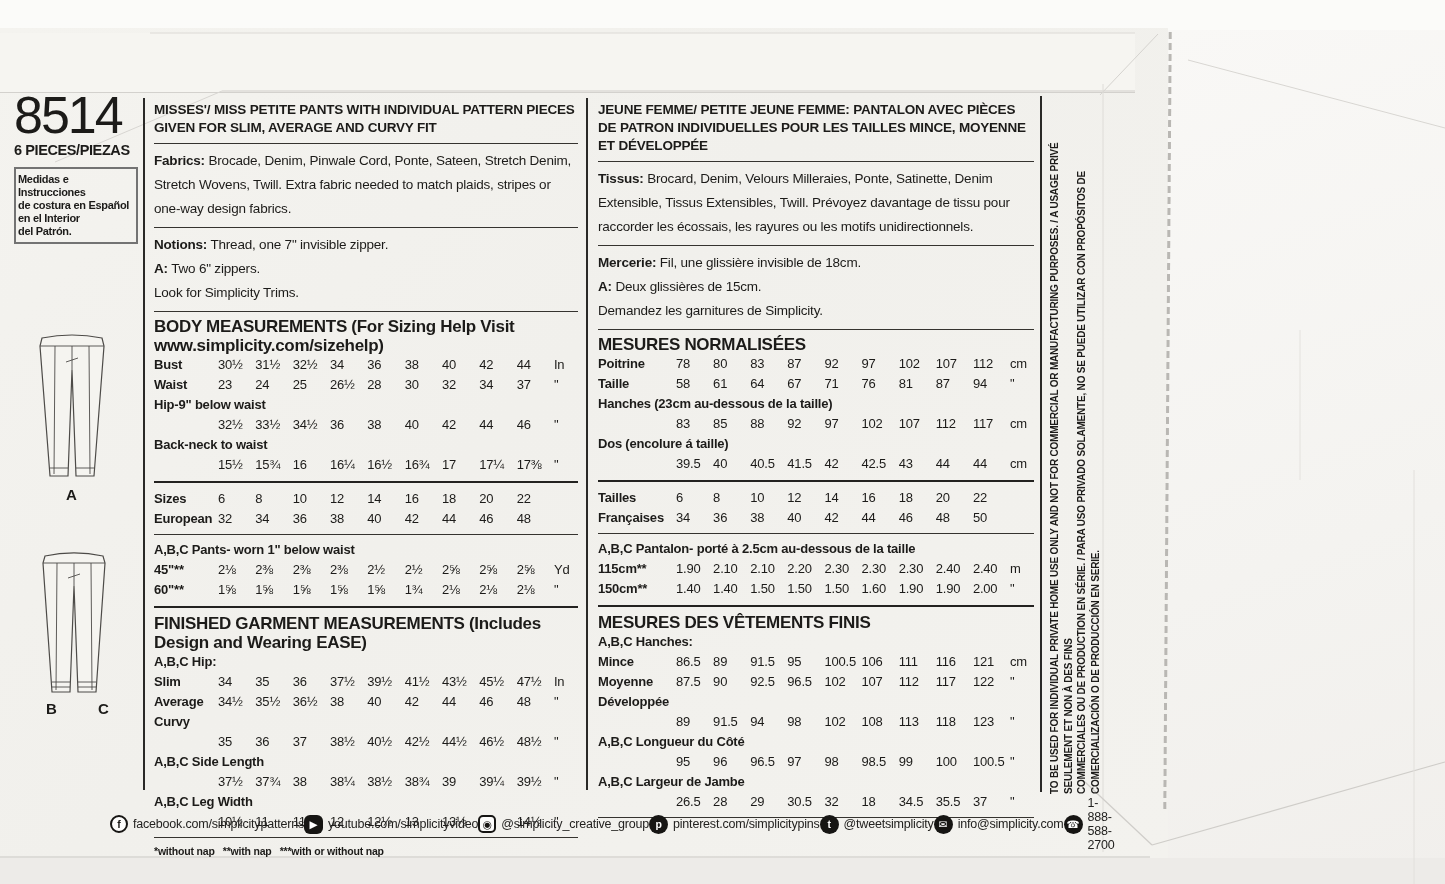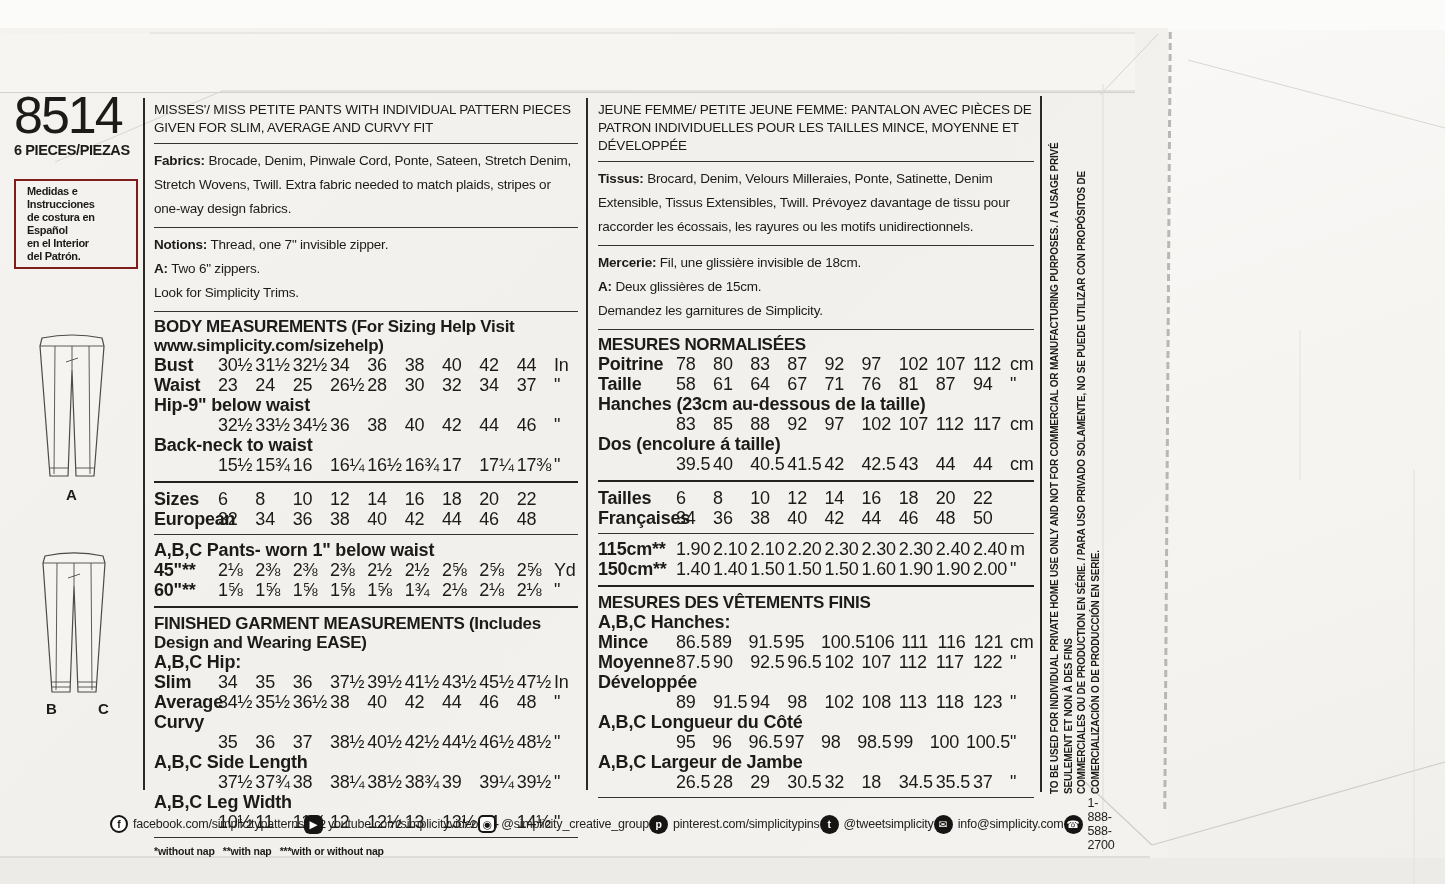--- a/index.html
+++ b/index.html
@@ -22,34 +22,34 @@
     transform:skewX(-0.4deg);}
   .foldlines{position:absolute;left:0;top:0;width:1445px;height:884px;pointer-events:none;}
   
   .vrule{position:absolute;width:2px;background:#2a2927;}
   .rule{border:none;border-top:1.5px solid #35332f;margin:5px 0;}
   .rule.thick{border-top:2.5px solid #232220;margin:6px 0;}
   
   .idblock{position:absolute;left:14px;top:90px;width:124px;}
   .patnum{font-size:52px;font-weight:400;letter-spacing:-2px;line-height:50px;}
   .pieces{font-size:14.5px;font-weight:700;letter-spacing:-0.4px;margin-top:2px;}
-  .esbox{margin-top:21px;border:2px solid #7f1d1d;padding:4px 11px;
+  .esbox{margin-top:9px;border:2px solid #737373;padding:4px 2px;
     font-size:11px;font-weight:bold;line-height:13px;white-space:pre-line;letter-spacing:-0.3px;}
   .view-label{position:absolute;font-size:15px;font-weight:bold;}
   .pants-svg{position:absolute;}
   
   .tcol{position:absolute;top:101px;}
   .col-en{left:154px;width:424px;}
   .col-fr{left:598px;width:436px;}
-  .ttl{font-size:13.5px;font-weight:normal;line-height:18px;letter-spacing:-0.2px;margin-bottom:6px;}
+  .ttl{font-size:13.5px;font-weight:bold;line-height:18px;letter-spacing:-0.2px;margin-bottom:6px;}
   .para{font-size:13.5px;line-height:19px;letter-spacing:-0.2px;margin:4px 0 6px 0;}
   .para b{letter-spacing:-0.2px;}
   .lines div{font-size:13.5px;line-height:24px;letter-spacing:-0.2px;}
   .theading{font-size:17px;font-weight:bold;line-height:19px;letter-spacing:-0.3px;}
-  .mtable .mrow{display:flex;font-size:18px;line-height:20px;letter-spacing:-0.2px;}
+  .mtable .mrow{display:flex;font-size:13px;line-height:20px;letter-spacing:-0.2px;}
   .mtable .mrow .lab{flex:none;width:64px;font-weight:bold;}
   .col-fr .mtable .mrow .lab{width:78px;}
   .mtable .mrow .val{flex:1;}
   .mtable .mrow .unit{flex:none;width:24px;}
   .mtable .mrow.header{font-weight:bold;display:block;}
   .footnote{font-size:10.5px;font-weight:bold;letter-spacing:-0.2px;padding-top:2px;white-space:pre;}
   
   .vnotice{position:absolute;left:1048px;top:794px;width:692px;
     transform-origin:0 0;transform:rotate(-90deg);
     font-size:10px;font-weight:bold;line-height:13.5px;letter-spacing:-0.2px;color:#1c1b19;}
@@ -434,20 +434,21 @@
         <span class="val">42</span>
         <span class="val">44</span>
         <span class="val">46</span>
         <span class="val">48</span>
         <span class="val">50</span>
         <span class="unit"></span>
       </div>
     </div>
   <hr class="rule">
   <div class="mtable">
+      <div class="mrow header">A,B,C Pantalon- porté à 2.5cm au-dessous de la taille</div>
       <div class="mrow">
         <span class="lab">115cm**</span>
         <span class="val">1.90</span>
         <span class="val">2.10</span>
         <span class="val">2.10</span>
         <span class="val">2.20</span>
         <span class="val">2.30</span>
         <span class="val">2.30</span>
         <span class="val">2.30</span>
         <span class="val">2.40</span>

